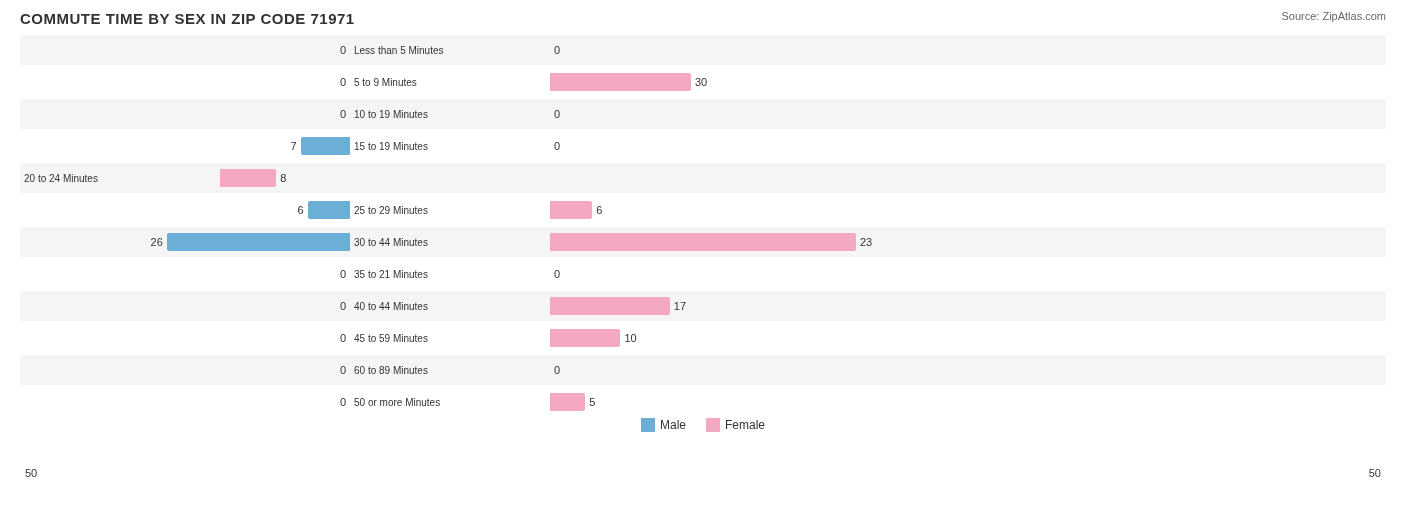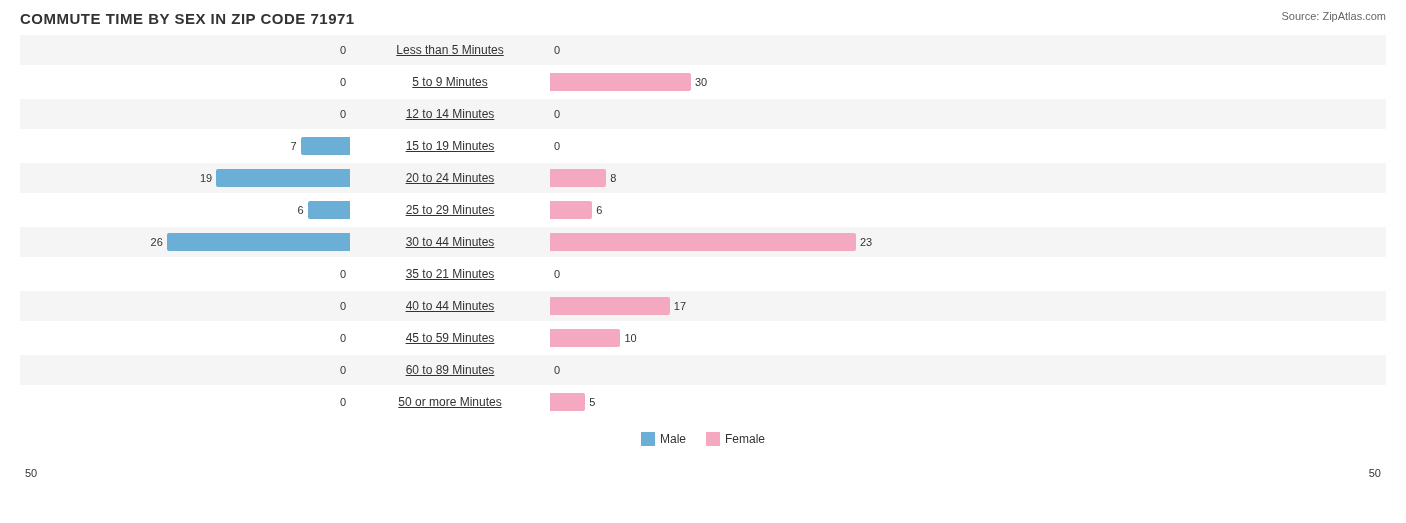--- a/index.html
+++ b/index.html
@@ -62,47 +62,45 @@
       min-width: 20px;
       text-align: right;
     }
     .male-bar {
       height: 18px;
       background: #6baed6;
       border-radius: 2px 0 0 2px;
     }
     .label-cell {
       width: 200px;
-      text-align: center;
-      font-size: 12px;
+      font-size: 10px;
       color: #333;
       padding: 0 4px;
       flex-shrink: 0;
-      text-decoration: underline;
     }
     .female-side {
       display: flex;
       align-items: center;
       width: 330px;
       height: 100%;
     }
     .female-bar {
       height: 18px;
       background: #f4a9c0;
       border-radius: 0 2px 2px 0;
     }
     .female-value {
       font-size: 11px;
       color: #333;
       margin-left: 4px;
       min-width: 20px;
     }
     .legend {
       position: absolute;
-      bottom: 10px;
+      bottom: 24px;
       left: 50%;
       transform: translateX(-50%);
       display: flex;
       align-items: center;
       gap: 20px;
       font-size: 12px;
       color: #333;
     }
     .legend-item {
       display: flex;
@@ -166,42 +164,38 @@
       <div class="female-side">
         <div class="female-bar" style="width:140.9090909090909px;"></div>
         <span class="female-value">30</span>
       </div>
     </div>
       <div class="row">
       <div class="male-side">
         <span class="male-value">0</span>
         <div class="male-bar" style="width:0px;"></div>
       </div>
-      <div class="label-cell">12 to 14 Minutes</div>
+      <div class="label-cell">10 to 19 Minutes</div>
       <div class="female-side">
         <div class="female-bar" style="width:0px;"></div>
         <span class="female-value">0</span>
       </div>
     </div>
       <div class="row">
       <div class="male-side">
         <span class="male-value">7</span>
         <div class="male-bar" style="width:49.31818181818182px;"></div>
       </div>
       <div class="label-cell">15 to 19 Minutes</div>
       <div class="female-side">
         <div class="female-bar" style="width:0px;"></div>
         <span class="female-value">0</span>
       </div>
     </div>
       <div class="row">
-      <div class="male-side">
-        <span class="male-value">19</span>
-        <div class="male-bar" style="width:133.86363636363637px;"></div>
-      </div>
       <div class="label-cell">20 to 24 Minutes</div>
       <div class="female-side">
         <div class="female-bar" style="width:56.36363636363637px;"></div>
         <span class="female-value">8</span>
       </div>
     </div>
       <div class="row">
       <div class="male-side">
         <span class="male-value">6</span>
         <div class="male-bar" style="width:42.272727272727266px;"></div>

